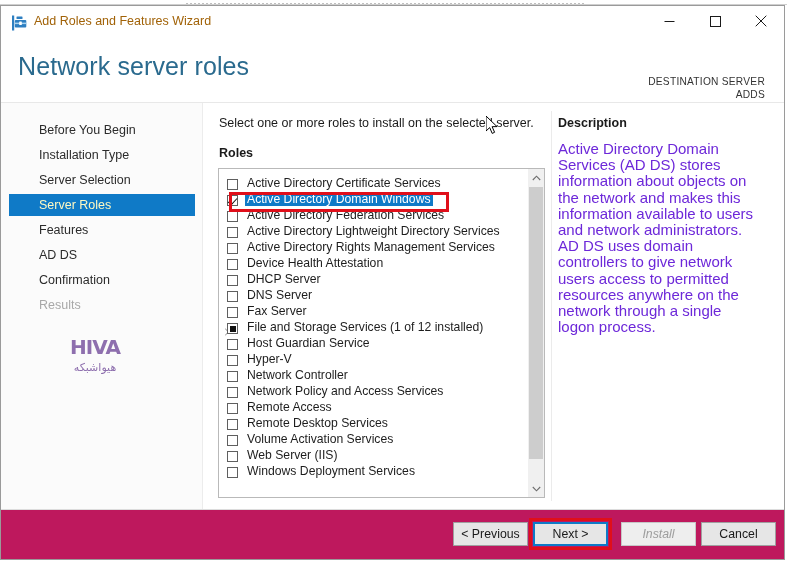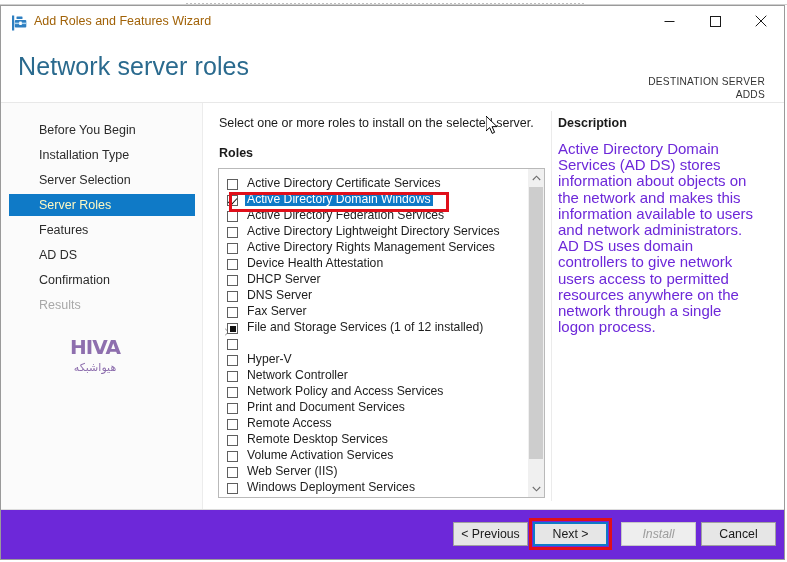--- a/index.html
+++ b/index.html
@@ -242,21 +242,21 @@
     font-size: 15px; color: #6d28d9; line-height: 16.2px;
   }
   #desc-divider {
     position: absolute; left: 348px; top: 8px; width: 1px; height: 390px;
     background: #ebebeb;
   }
 
   
   #footer {
     position: absolute; left: 0; right: 0; bottom: 0; height: 49px;
-    background: #6d28d9;
+    background: #be185d;
     border-top: 1px solid #dcdcdc;
   }
   .fbtn {
     position: absolute; top: 12px; height: 24px; width: 75px;
     background: #e6e6e6;
     border: 1px solid #a0a0a0;
     box-sizing: border-box;
     display: flex; align-items: center; justify-content: center;
     font-size: 12.3px; color: #1a1a1a;
     cursor: default;
@@ -417,36 +417,33 @@
             </div>
             <div class="role-row">
               <span class="expander"><svg width="8" height="8" viewBox="0 0 8 8">
                   <polyline points="2.2,0.8 5.6,4 2.2,7.2" fill="none" stroke="#8a8a8a" stroke-width="1"></polyline>
                 </svg></span>
               <span class="cbox partial"></span>
               <span class="role-label">File and Storage Services (1 of 12 installed)</span>
             </div>
             <div class="role-row">
               <span class="cbox"></span>
+              <span class="role-label">Host Guardian Service</span>
             </div>
             <div class="role-row">
               <span class="cbox"></span>
               <span class="role-label">Hyper-V</span>
             </div>
             <div class="role-row">
               <span class="cbox"></span>
               <span class="role-label">Network Controller</span>
             </div>
             <div class="role-row">
               <span class="cbox"></span>
               <span class="role-label">Network Policy and Access Services</span>
-            </div>
-            <div class="role-row">
-              <span class="cbox"></span>
-              <span class="role-label">Print and Document Services</span>
             </div>
             <div class="role-row">
               <span class="cbox"></span>
               <span class="role-label">Remote Access</span>
             </div>
             <div class="role-row">
               <span class="cbox"></span>
               <span class="role-label">Remote Desktop Services</span>
             </div>
             <div class="role-row">

